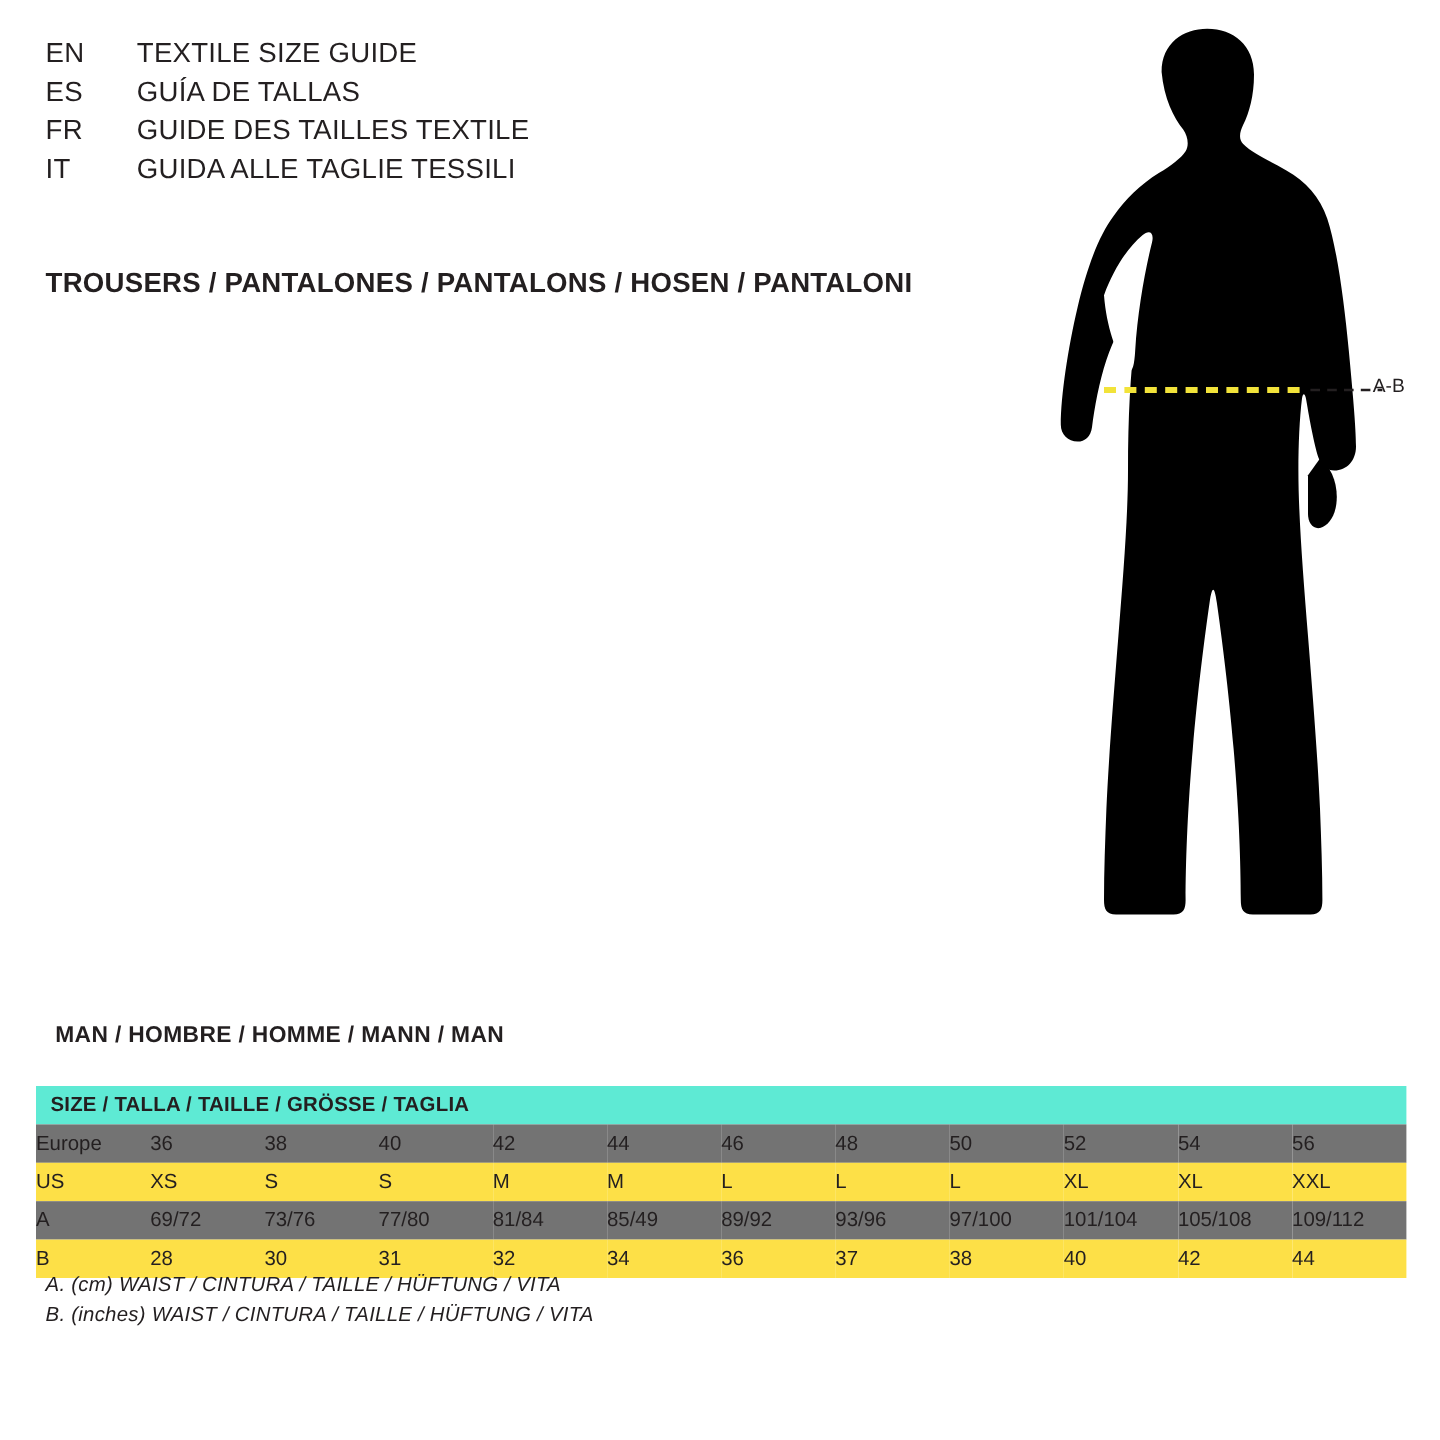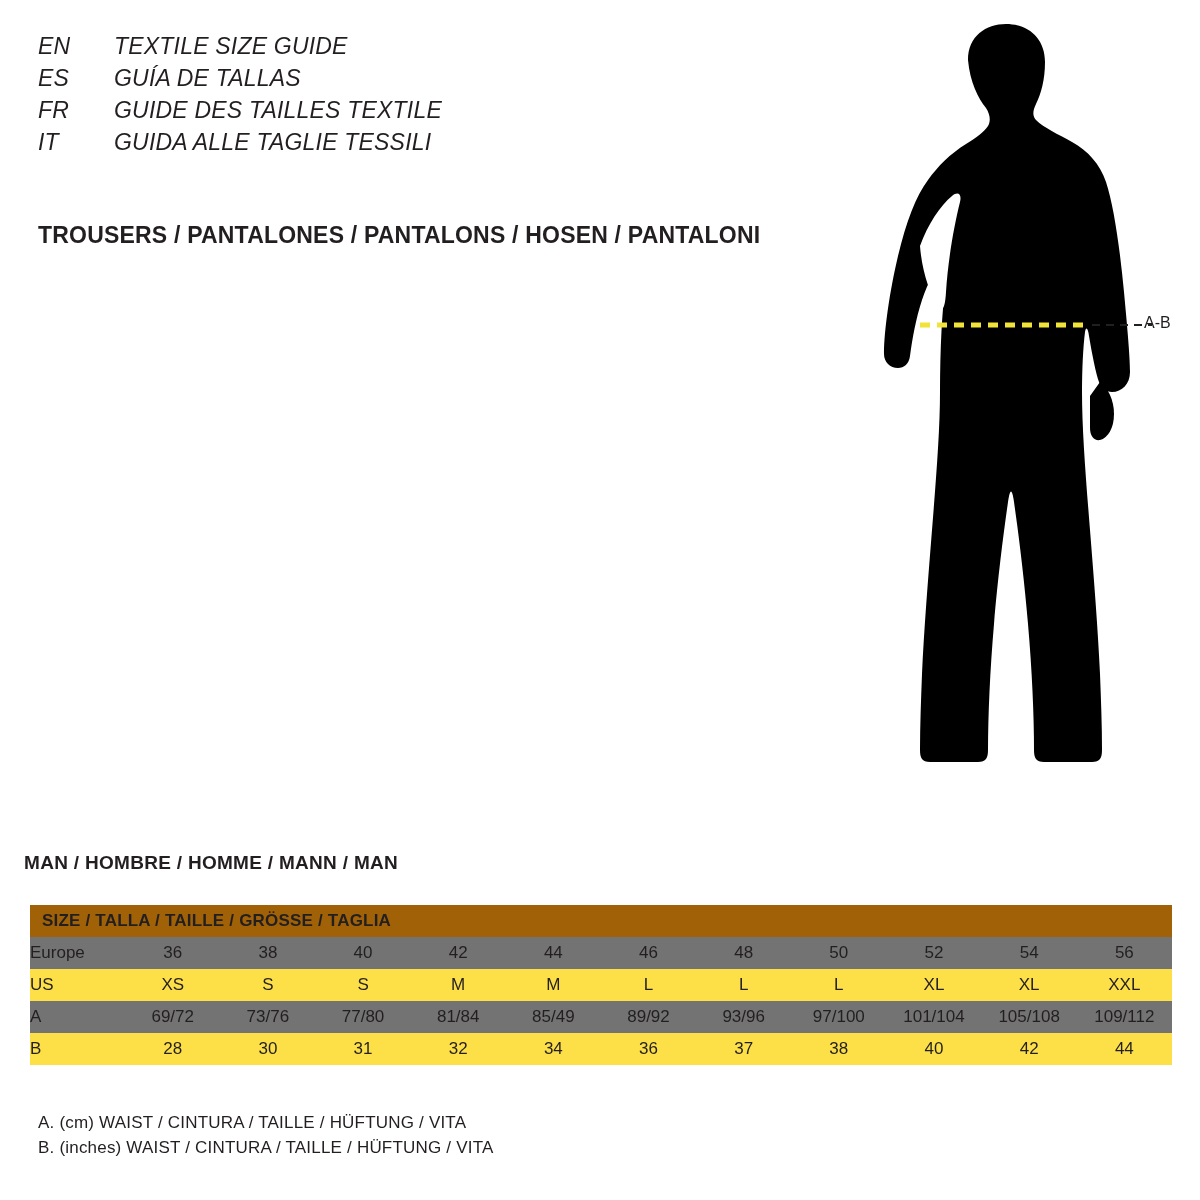--- a/index.html
+++ b/index.html
@@ -17,23 +17,22 @@
   }
 
   
   .lang-block {
     position: absolute;
     left: 38px; top: 28px;
     width: 760px;
   }
   .lang-row {
     display: flex;
-    align-items: flex-end;
+    align-items: center;
     height: 32px;
-    font-style: italic;
   }
   .lang-code {
     width: 76px;
     font-size: 23px;
     letter-spacing: 0.2px;
     color: #231f20;
   }
   .lang-text {
     font-size: 23px;
     letter-spacing: 0.2px;
@@ -59,21 +58,21 @@
   .ab-label {
     position: absolute;
     left: 1144px; top: 314px;
     font-size: 16px;
     color: #231f20;
   }
 
   
   .section-title {
     position: absolute;
-    left: 24px; top: 852px;
+    left: 46px; top: 852px;
     font-size: 19px;
     font-weight: bold;
     letter-spacing: 0.3px;
     color: #231f20;
   }
 
   .table-wrap {
     position: absolute;
     left: 30px; top: 905px;
     width: 1142px;
@@ -84,39 +83,39 @@
     table-layout: fixed;
   }
   table.size-table td {
     height: 32px;
     font-size: 17px;
     color: #231f20;
     padding: 0;
     vertical-align: middle;
   }
   tr.head-row td {
-    background: #a16207;
+    background: #5eead4;
     font-weight: bold;
     font-size: 17px;
     padding-left: 12px;
     letter-spacing: 0.2px;
   }
   tr.shade td { background: #737373; }
   tr.plain td { background: #fde047; }
   td.rowlabel {
     padding-left: 12px;
     text-align: left;
     width: 170px;
   }
-  td.val { text-align: center; }
+  td.val { }
 
   
   .notes {
     position: absolute;
-    left: 38px; top: 1110px;
+    left: 38px; top: 1058px; font-style: italic;
   }
   .note {
     font-size: 17px;
     line-height: 25px;
     color: #231f20;
     letter-spacing: 0.2px;
   }
 </style>
 </head>
 <body>

